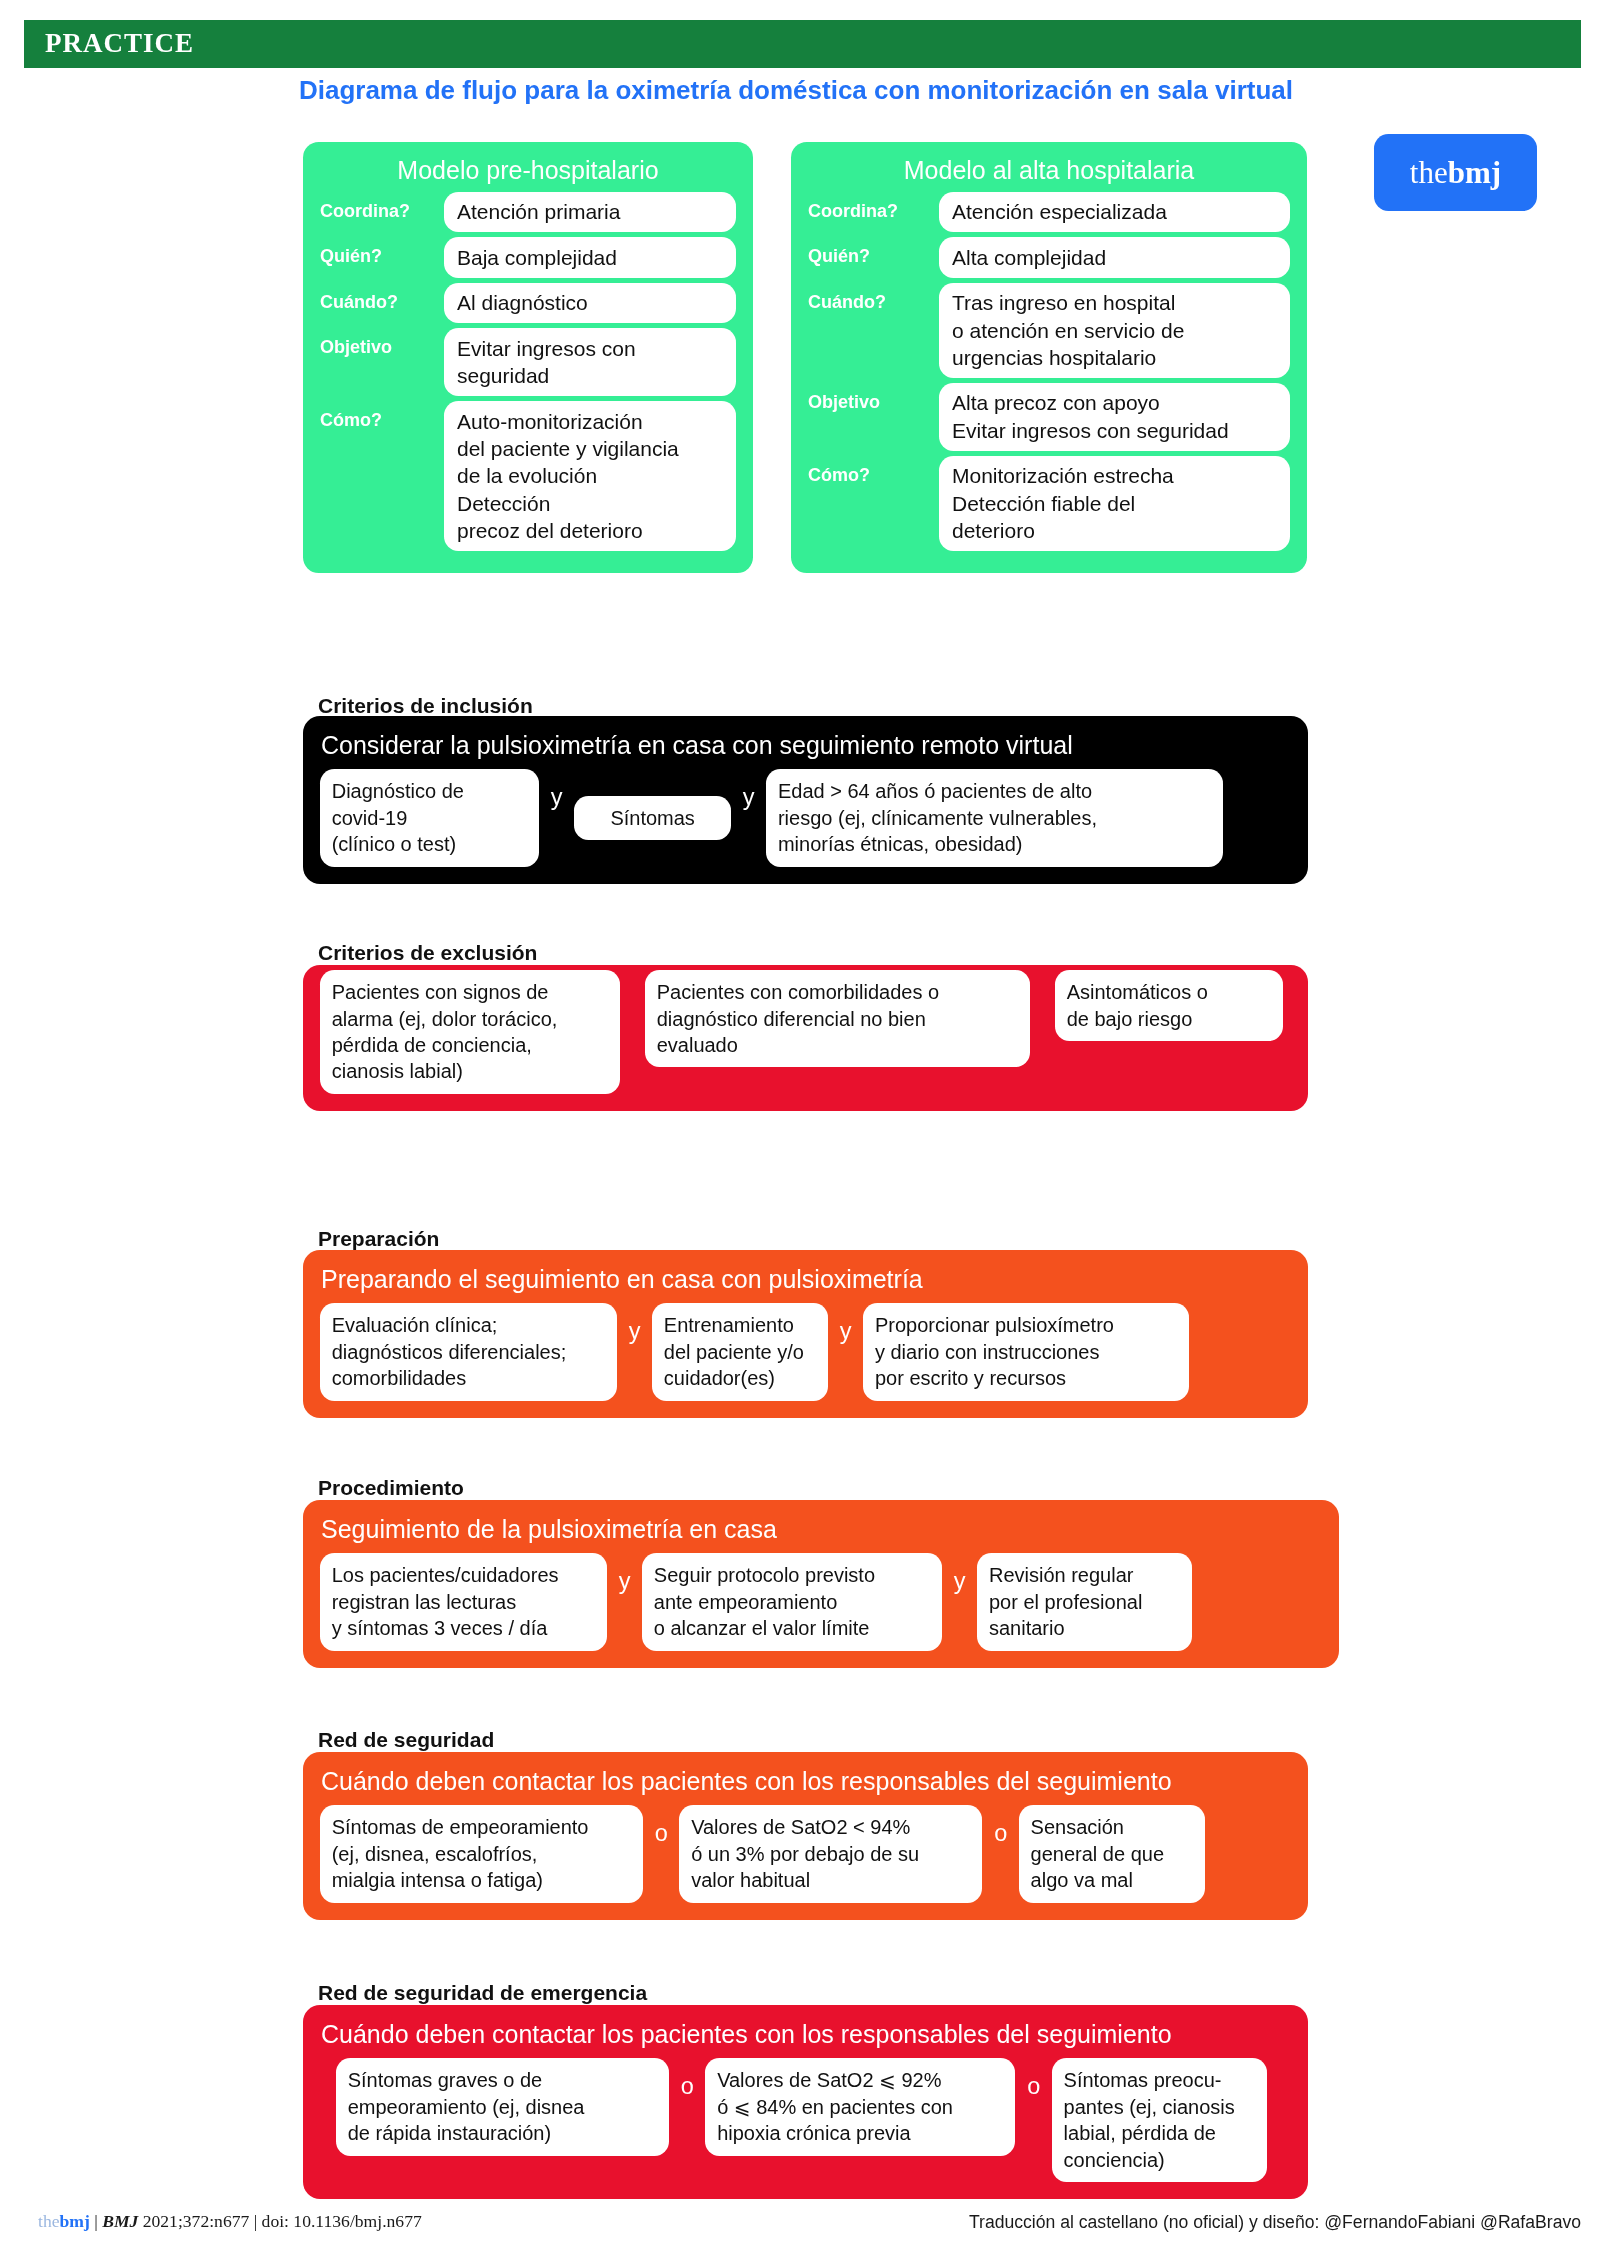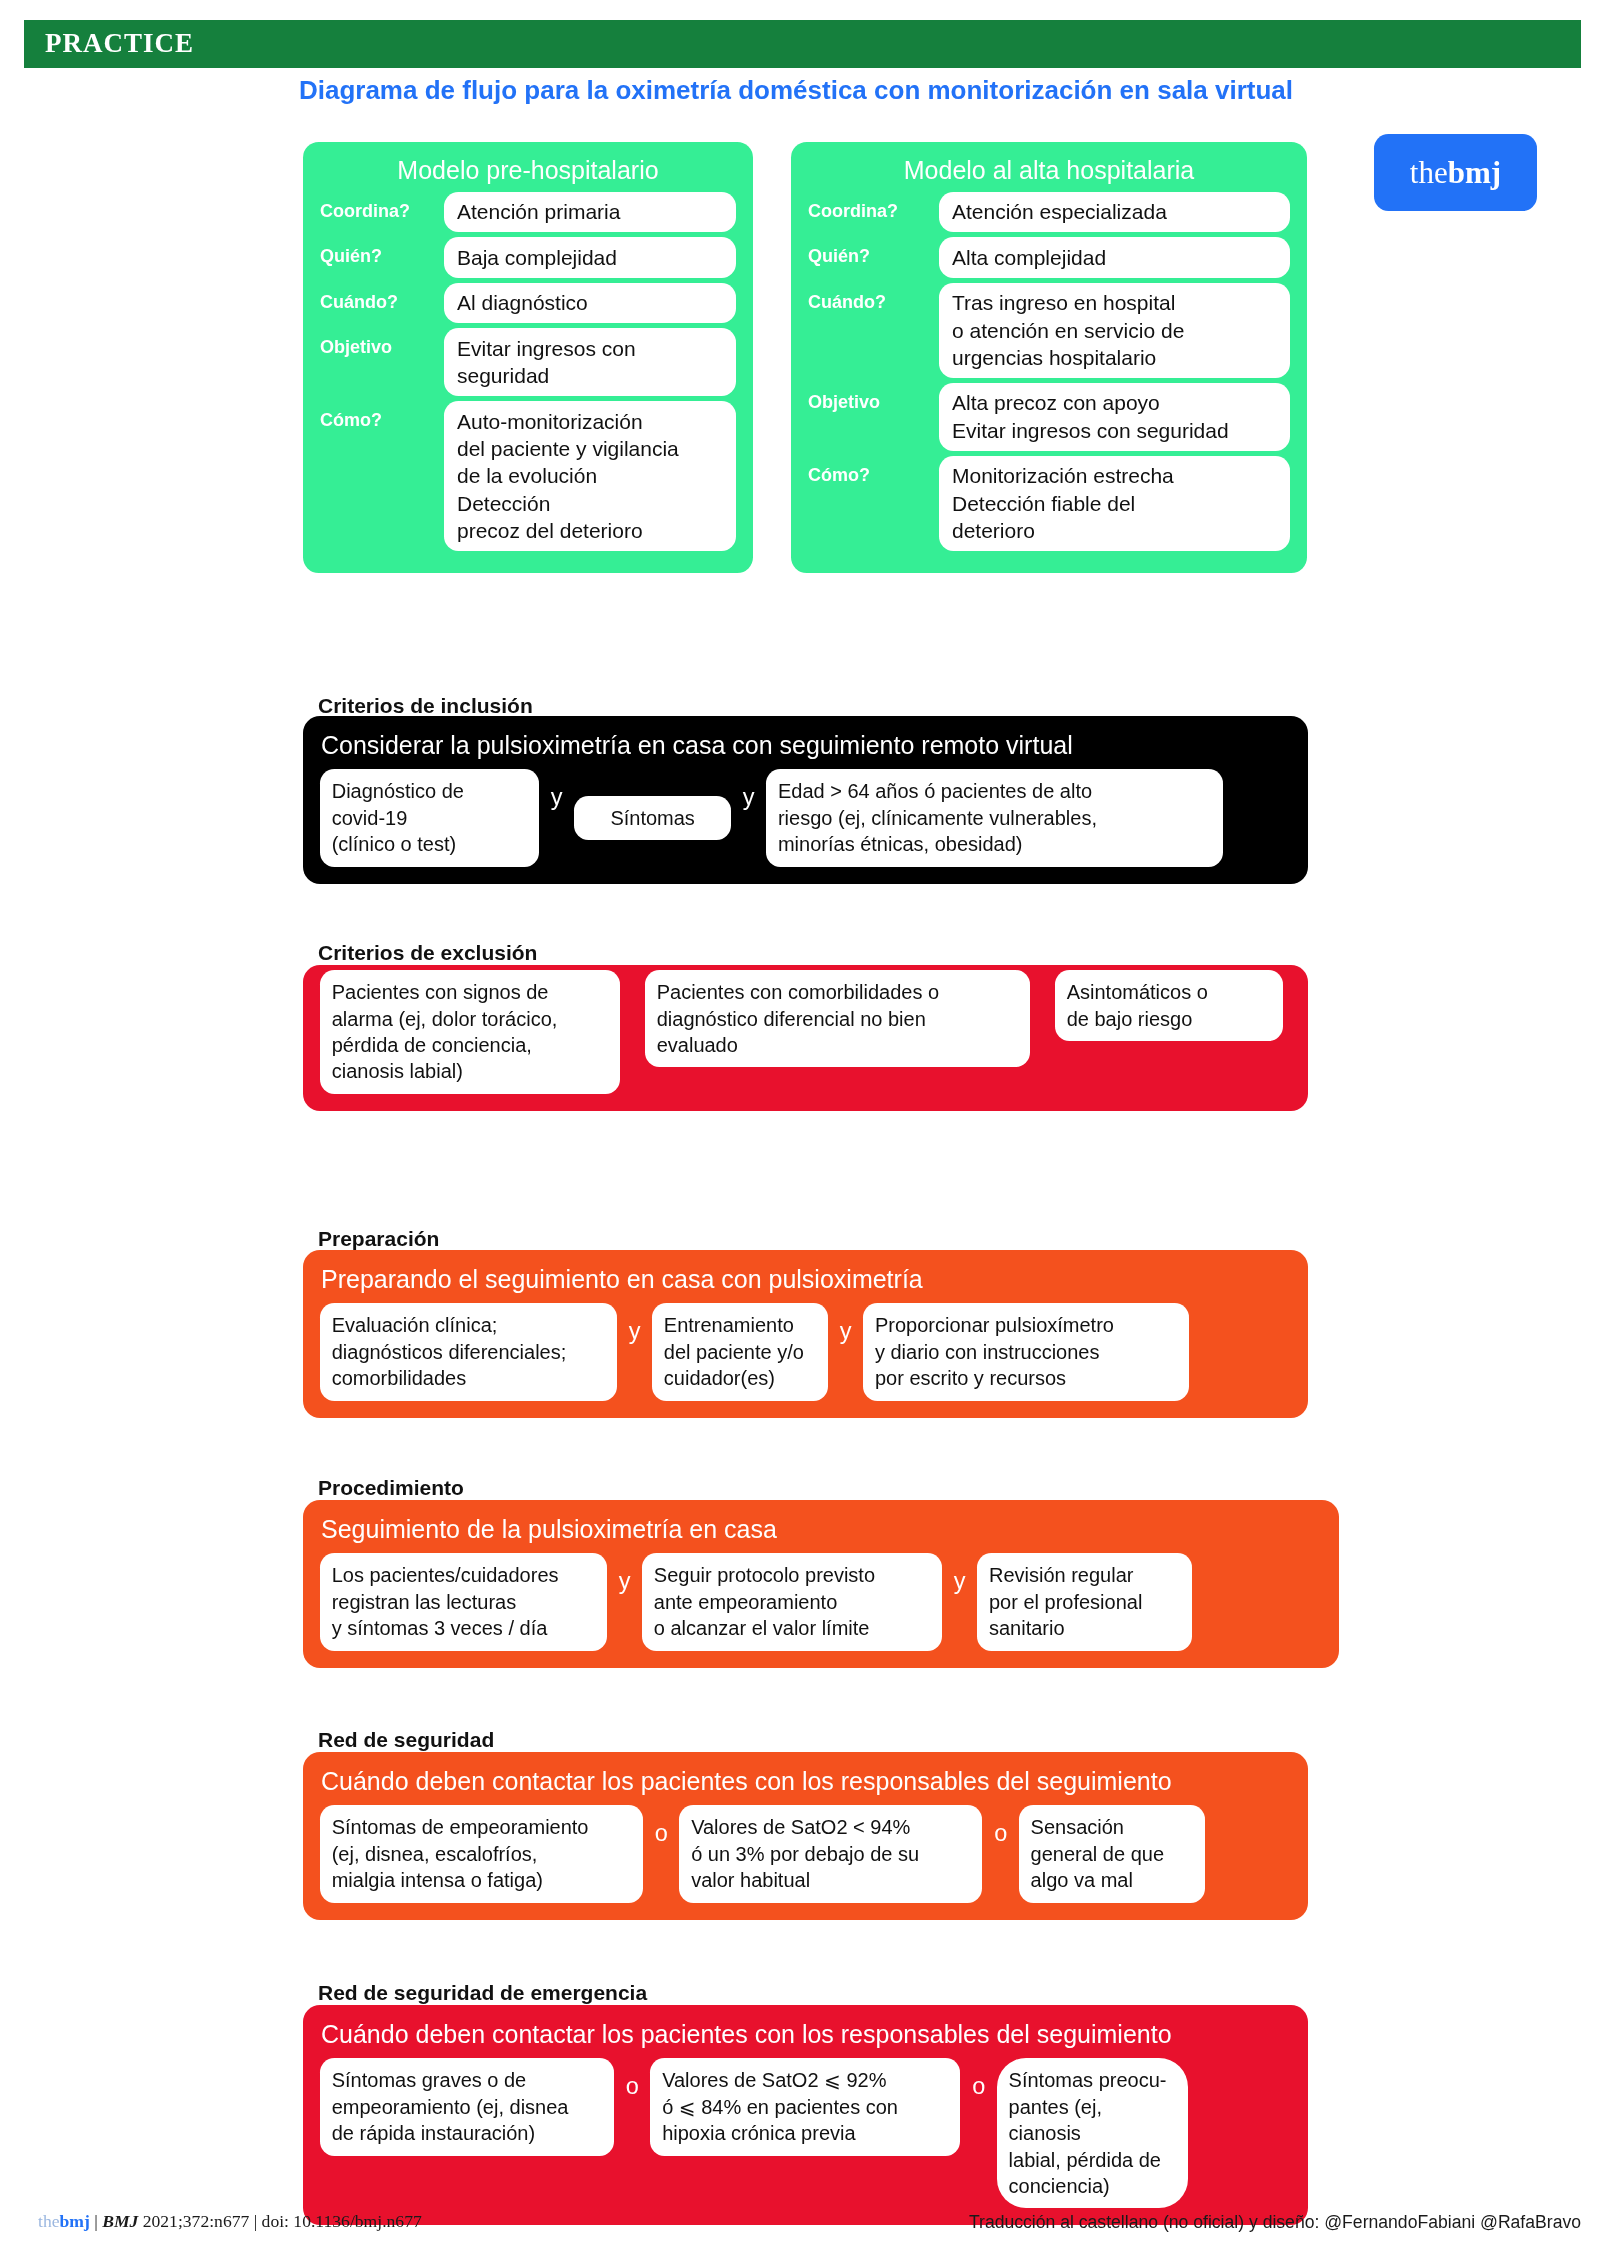--- a/index.html
+++ b/index.html
@@ -340,29 +340,29 @@
     <div class="item-card" style="width:186px;">Sensación
 general de que
 algo va mal</div>
   </div>
 </div>
 
 <div class="section-heading" style="left:318px; top:1981px;">Red de seguridad de emergencia</div>
 <div class="section-box" style="left:303px; top:2005px; width:1005px; background:#E8112D;">
   <div class="box-title">Cuándo deben contactar los pacientes con los responsables del seguimiento</div>
   <div class="box-items">
-    <div class="item-card" style="width:294px;">Síntomas graves o de
+    <div class="item-card" style="width:333px;margin-left:16px;">Síntomas graves o de
 empeoramiento (ej, disnea
 de rápida instauración)</div>
     <div class="conn">o</div>
     <div class="item-card" style="width:310px;">Valores de SatO2 ⩽ 92%
 ó ⩽ 84% en pacientes con
 hipoxia crónica previa</div>
     <div class="conn">o</div>
-    <div class="item-card" style="width:191px;border-radius:29px;">Síntomas preocu-
+    <div class="item-card" style="width:215px;">Síntomas preocu-
 pantes (ej, cianosis
 labial, pérdida de
 conciencia)</div>
   </div>
 </div>
 
 <div class="footer">
   <div class="footer-left">
     <span class="fl-the">the</span><span class="fl-bmj">bmj</span><span> | </span><span class="fl-ital">BMJ</span><span> 2021;372:n677 | doi: 10.1136/bmj.n677</span>
   </div>

